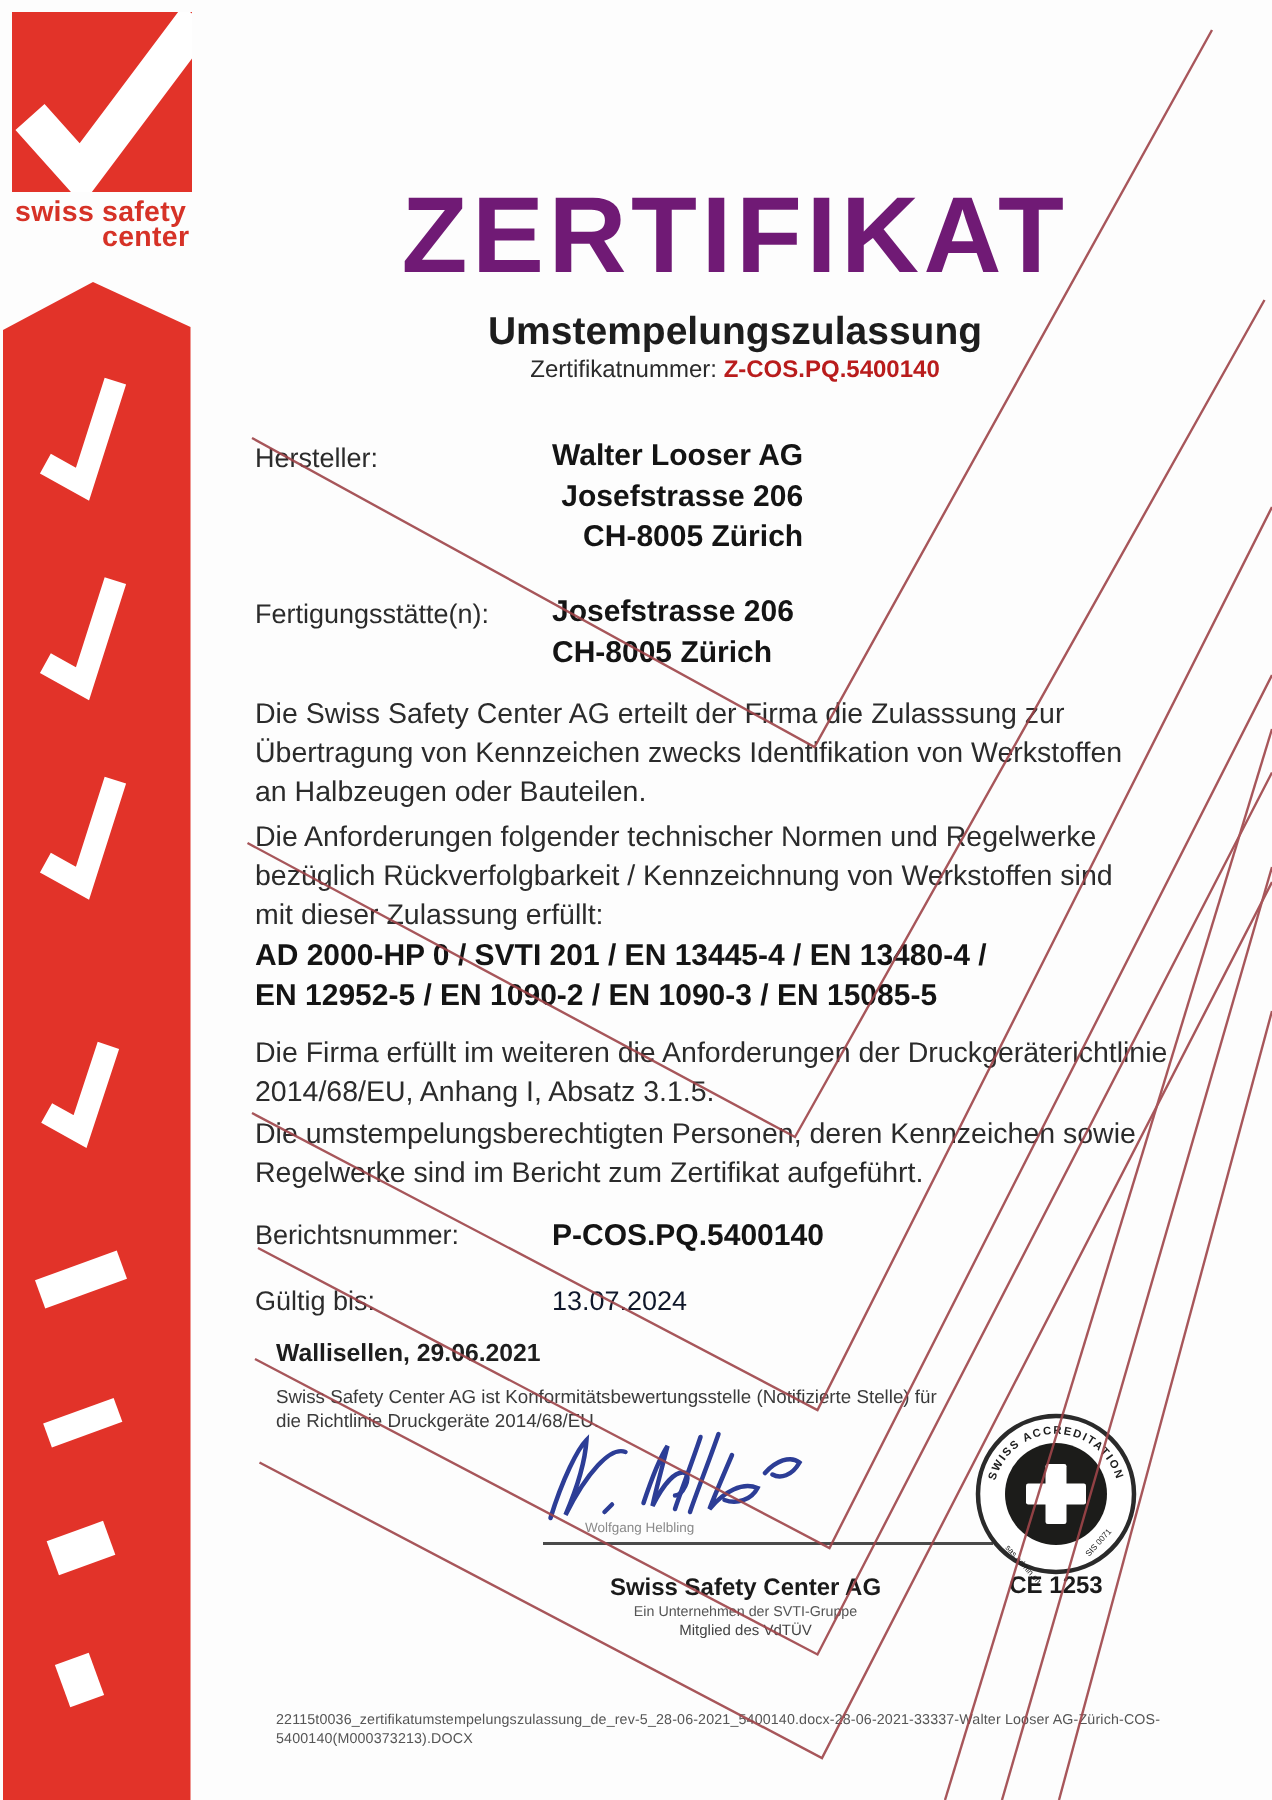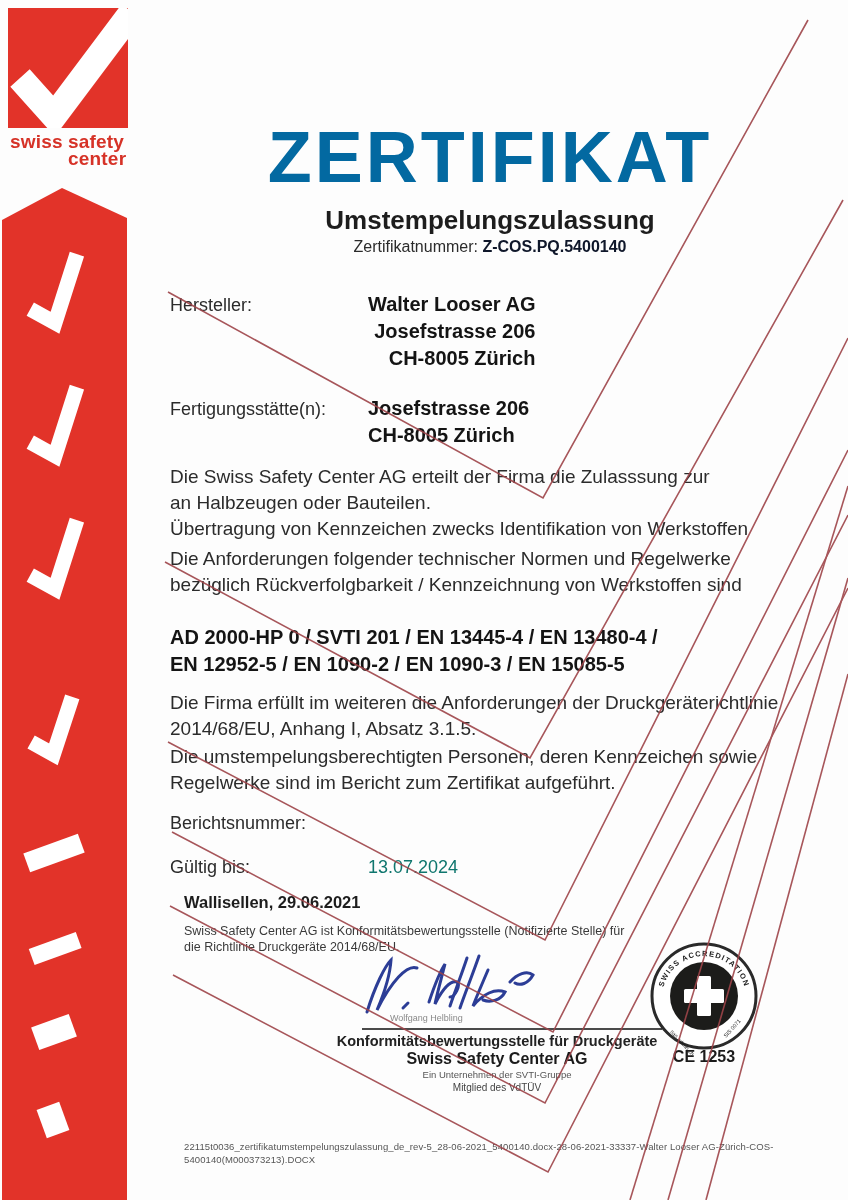--- a/index.html
+++ b/index.html
@@ -7,24 +7,24 @@
         font-family:"Liberation Sans",sans-serif;outline:1px solid #e8e8e8;}
   .abs{position:absolute;}
 
   
   .logo-square{left:8px;top:8px;width:120px;height:120px;background:#e23329;}
   .logo-word{color:#d63227;font-size:19px;font-weight:bold;letter-spacing:.2px;line-height:17px;}
   .band-svg{left:0;top:186px;}
 
   
   .title{left:140px;top:116px;width:700px;text-align:center;font-size:72px;font-weight:bold;
-         letter-spacing:3px;color:#0369a1;white-space:nowrap;}
+         letter-spacing:3px;color:#701a75;white-space:nowrap;}
   .subtitle{left:170px;top:205px;width:640px;text-align:center;font-size:26px;font-weight:bold;color:#1d1d1d;}
   .certline{left:170px;top:238px;width:640px;text-align:center;font-size:16px;color:#2b2b2b;}
-  .certline b{color:#0f172a;}
+  .certline b{color:#b91c1c;}
 
   
   .lbl{font-size:18px;color:#2b2b2b;}
   .vals{font-size:20px;font-weight:bold;color:#141414;line-height:27px;}
 
   .para{font-size:19px;color:#2b2b2b;line-height:26px;width:660px;}
   .norms{font-size:20px;font-weight:bold;color:#141414;line-height:27px;width:660px;}
 
   .wallisellen{font-size:16.5px;font-weight:bold;color:#1d1d1d;}
   .notified{font-size:12.5px;color:#3a3a3a;line-height:16px;}
@@ -86,48 +86,50 @@
   </div>
 
   <div class="abs lbl content" style="left:170px;top:399px;">Fertigungsstätte(n):</div>
   <div class="abs vals content" style="left:368px;top:395px;">
     <div>Josefstrasse 206</div>
     <div>CH-8005 Zürich</div>
   </div>
 
   <div class="abs para content" style="left:170px;top:464px;">
     <div>Die Swiss Safety Center AG erteilt der Firma die Zulasssung zur</div>
+    <div>Übertragung von Kennzeichen zwecks Identifikation von Werkstoffen</div>
     <div>an Halbzeugen oder Bauteilen.</div>
-    <div>Übertragung von Kennzeichen zwecks Identifikation von Werkstoffen</div>
   </div>
 
   <div class="abs para content" style="left:170px;top:546px;">
     <div>Die Anforderungen folgender technischer Normen und Regelwerke</div>
     <div>bezüglich Rückverfolgbarkeit / Kennzeichnung von Werkstoffen sind</div>
+    <div>mit dieser Zulassung erfüllt:</div>
   </div>
 
   <div class="abs norms content" style="left:170px;top:624px;">
     <div>AD 2000-HP 0 / SVTI 201 / EN 13445-4 / EN 13480-4 /</div>
     <div>EN 12952-5 / EN 1090-2 / EN 1090-3 / EN 15085-5</div>
   </div>
 
   <div class="abs para content" style="left:170px;top:690px;">
     <div>Die Firma erfüllt im weiteren die Anforderungen der Druckgeräterichtlinie</div>
     <div>2014/68/EU, Anhang I, Absatz 3.1.5.</div>
   </div>
 
   <div class="abs para content" style="left:170px;top:744px;">
     <div>Die umstempelungsberechtigten Personen, deren Kennzeichen sowie</div>
     <div>Regelwerke sind im Bericht zum Zertifikat aufgeführt.</div>
   </div>
 
   <div class="abs lbl content" style="left:170px;top:813px;">Berichtsnummer:</div>
+  <div class="abs vals content" style="left:368px;top:811px;">P-COS.PQ.5400140</div>
 
   <div class="abs lbl content" style="left:170px;top:857px;">Gültig bis:</div>
-  <div class="abs lbl content" style="left:368px;top:857px;color:#0f766e;">13.07.2024</div>
+  <div class="abs lbl content" style="left:368px;top:857px;color:#0f172a;">13.07.2024</div>
 
   <div class="abs wallisellen content" style="left:184px;top:893px;">Wallisellen, 29.06.2021</div>
 
   <div class="abs notified content" style="left:184px;top:923px;">
     <div>Swiss Safety Center AG ist Konformitätsbewertungsstelle (Notifizierte Stelle) für</div>
     <div>die Richtlinie Druckgeräte 2014/68/EU.</div>
   </div>
 
   <svg class="abs content" style="left:355px;top:948px;" width="230" height="78" viewBox="0 0 230 78">
     <g stroke="#2c3d96" stroke-width="3" fill="none" stroke-linecap="round">
@@ -135,21 +137,20 @@
       <path d="M48,60 l5,-5"></path>
       <path d="M74,54 C80,36 86,22 90,16 C86,32 82,46 80,56 C88,40 96,32 102,34 C106,37 100,49 95,49"></path>
       <path d="M112,10 C106,28 99,46 95,58"></path>
       <path d="M124,8 C117,28 109,48 105,60"></path>
       <path d="M133,22 C127,36 121,50 118,58 C128,46 140,40 150,44 C146,52 136,55 128,52"></path>
       <path d="M155,34 C162,26 172,22 178,27 C173,36 165,38 160,35"></path>
     </g>
   </svg>
   <div class="abs sig-name content" style="left:390px;top:1013px;width:200px;">Wolfgang Helbling</div>
   <div class="abs sig-rule content" style="left:362px;top:1028px;width:300px;"></div>
-  <div class="abs org1 content" style="left:317px;top:1033px;width:360px;">Konformitätsbewertungsstelle für Druckgeräte</div>
   <div class="abs org2 content" style="left:317px;top:1050px;width:360px;">Swiss Safety Center AG</div>
   <div class="abs org3 content" style="left:317px;top:1069px;width:360px;">Ein Unternehmen der SVTI-Gruppe</div>
   <div class="abs org4 content" style="left:317px;top:1082px;width:360px;">Mitglied des VdTÜV</div>
 
   <svg class="abs content" style="left:646px;top:936px;" width="120" height="132" viewBox="0 0 120 132">
     <circle cx="58" cy="60" r="52" fill="#ffffff" stroke="#2a2a2a" stroke-width="3"></circle>
     <circle cx="58" cy="60" r="34" fill="#1c1c1a"></circle>
     <g>
       <rect x="38" y="53" width="40" height="14" rx="1.5" fill="#ffffff"></rect>
       <rect x="51" y="40" width="14" height="40" rx="1.5" fill="#ffffff"></rect>

